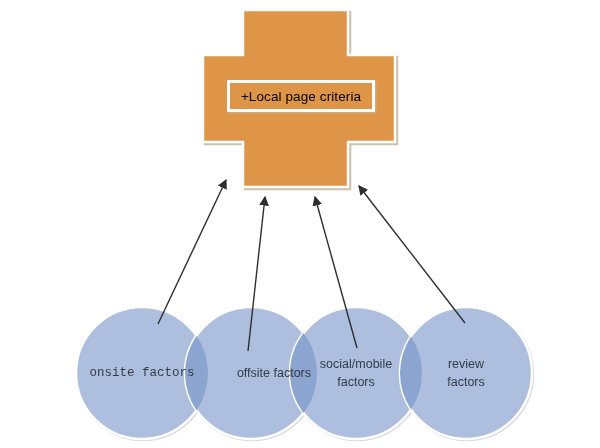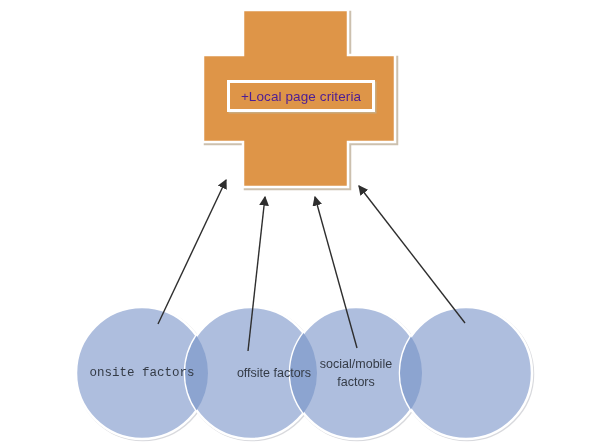--- a/index.html
+++ b/index.html
@@ -18,21 +18,21 @@
     left:227px;top:80px;
     width:148px;height:32px;
     box-sizing:border-box;
     background:#de9548;
     border:3px solid #ffffff;
     box-shadow:1.5px 1.5px 0 #c9ab7f;
     display:flex;align-items:center;justify-content:center;
   }
   .cross-label-box span{
     font-size:13.5px;
-    color:#4c1d95;
+    color:#000000;
     letter-spacing:0.1px;
     white-space:nowrap;
   }
   .circle-label{
     position:absolute;
     text-align:center;
     font-size:12.5px;
     line-height:18px;
     color:#343b46;
   }
@@ -73,14 +73,15 @@
     </g>
   </svg>
 
   <div class="cross-label-box">
     <span>+Local page criteria</span>
   </div>
 
   <div class="circle-label l1">onsite factors</div>
   <div class="circle-label l2">offsite factors</div>
   <div class="circle-label l3">social/mobile factors</div>
+  <div class="circle-label l4">review factors</div>
 
 </div>
 
 </body></html>

